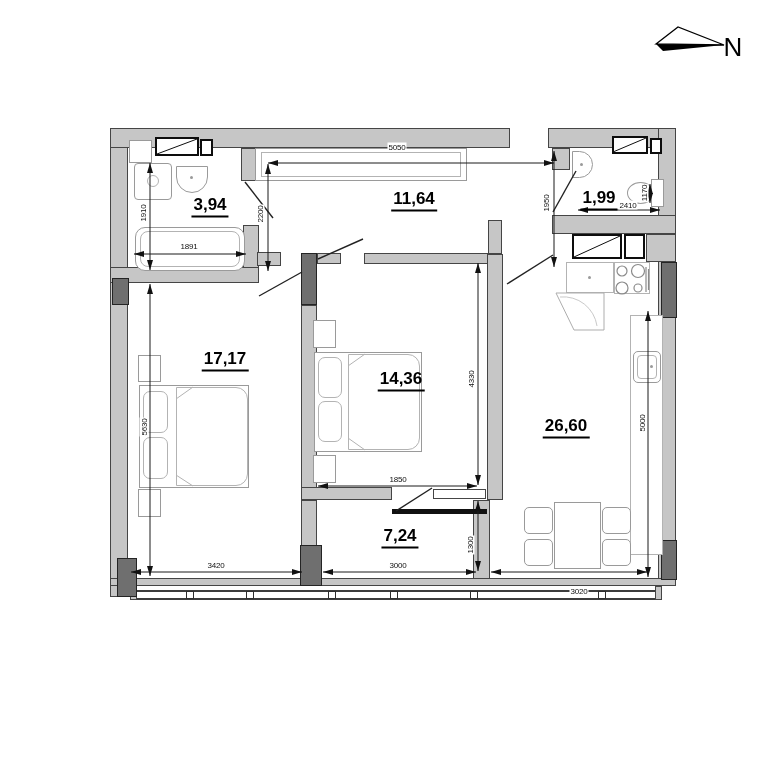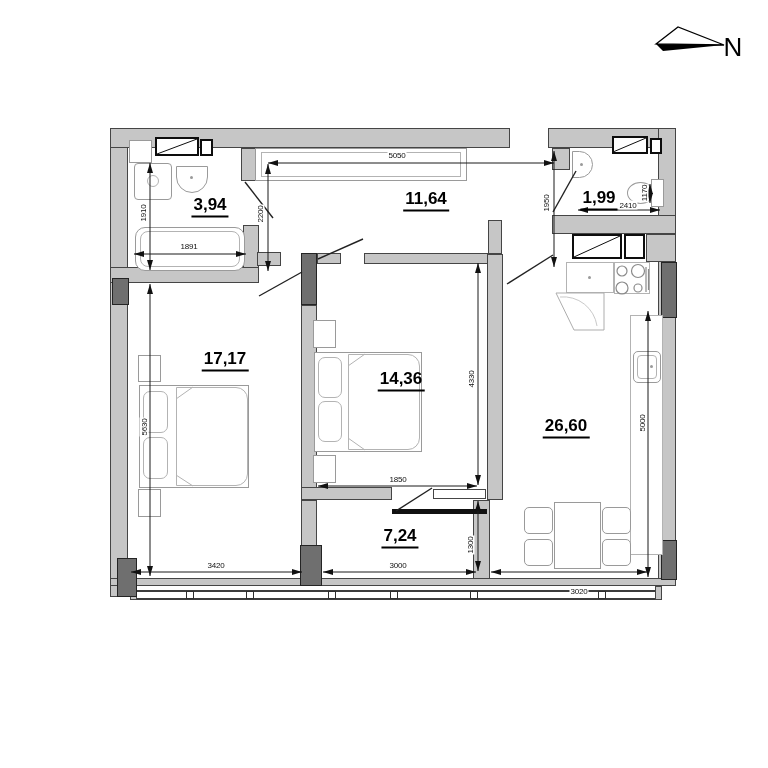--- a/index.html
+++ b/index.html
@@ -183,28 +183,28 @@
 
     <g>
       <polygon points="656,44 678,27 724,45" fill="#ffffff" stroke="#000" stroke-width="1.3"></polygon>
       <polygon points="656,44 724,45 663,51" fill="#000"></polygon>
     </g>
   </svg>
 
   <div class="north-n" style="left:733px;top:47px">N</div>
 
   <div class="room-label" style="left:210px;top:206px">3,94</div>
-  <div class="room-label" style="left:426px;top:200px">11,64</div>
+  <div class="room-label" style="left:414px;top:200px">11,64</div>
   <div class="room-label" style="left:599px;top:199px">1,99</div>
   <div class="room-label" style="left:225px;top:360px">17,17</div>
   <div class="room-label" style="left:401px;top:380px">14,36</div>
   <div class="room-label" style="left:566px;top:427px">26,60</div>
   <div class="room-label" style="left:400px;top:537px">7,24</div>
 
-  <div class="dim" style="left:397px;top:155px">5050</div>
+  <div class="dim" style="left:397px;top:147px">5050</div>
   <div class="dim dimv" style="left:260px;top:214px">2200</div>
   <div class="dim dimv" style="left:546px;top:203px">1950</div>
   <div class="dim dimv" style="left:143px;top:213px">1910</div>
   <div class="dim" style="left:189px;top:246px">1891</div>
   <div class="dim" style="left:628px;top:205px">2410</div>
   <div class="dim dimv" style="left:644px;top:193px">1170</div>
   <div class="dim dimv" style="left:144px;top:427px">5630</div>
   <div class="dim" style="left:216px;top:565px">3420</div>
   <div class="dim" style="left:398px;top:565px">3000</div>
   <div class="dim" style="left:579px;top:591px">3020</div>

